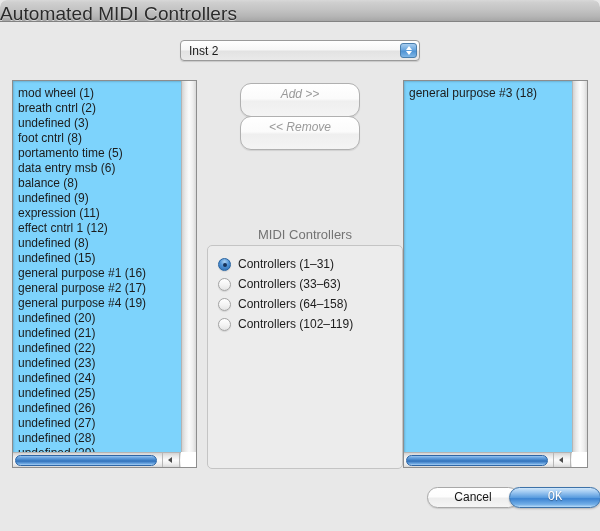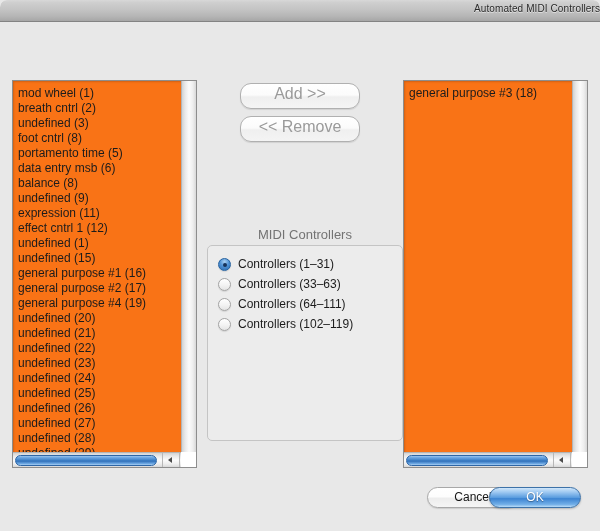--- a/index.html
+++ b/index.html
@@ -34,22 +34,22 @@
     background: linear-gradient(to bottom,
         #d8d8d8 0%, #cfcfcf 12%, #c4c4c4 45%, #b5b5b5 78%, #a6a6a6 100%);
     border-bottom: 1px solid #838383;
     border-radius: 7px 7px 0 0;
     box-sizing: border-box;
   }
   .titlebar-title {
     position: absolute;
     left: 0; right: 0;
     top: 3px;
-    text-align: right;
-    font-size: 10px;
+    text-align: left;
+    font-size: 19px;
     color: #2a2a2a;
     text-shadow: 0 1px 0 rgba(255,255,255,0.55);
     letter-spacing: 0.1px;
   }
 
   
   .content {
     position: absolute;
     left: 0; top: 23px;
     width: 600px;
@@ -100,21 +100,21 @@
   .popup-arrows::after {
     bottom: 2px;
     border-top: 4px solid #ffffff;
   }
 
   
   .listbox {
     position: absolute;
     box-sizing: border-box;
     border: 1px solid #8d8d8d;
-    background: #f97316;
+    background: #7dd3fc;
     box-shadow: inset 1px 1px 2px rgba(0,0,0,0.16);
   }
   .listbox-left  { left: 12px;  top: 57px; width: 185px; height: 388px; }
   .listbox-right { left: 403px; top: 57px; width: 185px; height: 388px; padding-left: 11px; }
 
   .list-items {
     position: absolute;
     left: 0; top: 0; right: 16px; bottom: 0;
     overflow: hidden;
     padding: 5px 0 0 5px;
@@ -191,48 +191,49 @@
     position: absolute;
     right: 0; bottom: 0;
     width: 15px; height: 15px;
     background: #ffffff;
   }
 
   
   .xfer-btn {
     position: absolute;
     left: 240px;
-    width: 120px; height: 26px;
+    width: 120px; height: 34px;
     box-sizing: border-box;
     border: 1px solid #b0b0b0;
     border-radius: 11px;
     background: linear-gradient(to bottom, #ffffff 0%, #fbfbfb 46%, #efefef 54%, #f4f4f4 100%);
     box-shadow: 0 1px 1px rgba(0,0,0,0.10);
-    font-size: 16px;
+    font-size: 12px;
     color: #9a9a9a;
     text-align: center;
     line-height: 20px;
     cursor: default;
+    font-style: italic;
   }
   .xfer-add    { top: 60px; }
   .xfer-remove { top: 93px; }
 
   
   .group-title {
     position: absolute;
     left: 207px; top: 204px;
     width: 196px;
     text-align: center;
     font-size: 13px;
     color: #737373;
   }
   .groupbox {
     position: absolute;
     left: 207px; top: 222px;
-    width: 196px; height: 196px;
+    width: 196px; height: 224px;
     box-sizing: border-box;
     border: 1px solid #c4c4c4;
     border-radius: 5px;
     background: #ececec;
   }
   .radio-row {
     position: absolute;
     left: 10px;
     height: 18px;
     cursor: default;
@@ -287,54 +288,59 @@
   }
   .btn-cancel {
     left: 383px;
     border: 1px solid #a8a8a8;
     background: linear-gradient(to bottom, #ffffff 0%, #fdfdfd 46%, #ededed 54%, #f5f5f5 100%);
     color: #151515;
     box-shadow: 0 1px 1px rgba(0,0,0,0.12);
     margin-left: 44px;
   }
   .btn-ok {
-    left: 489px;
+    left: 509px;
     border: 1px solid #3d72a8;
     background: linear-gradient(to bottom,
        #cfe6fa 0%, #9ec8f1 22%, #5b9ddf 50%, #3d84d2 56%, #71aee7 86%, #b9dcf8 100%);
     color: #ffffff;
     text-shadow: 0 1px 1px rgba(0,0,0,0.35);
     box-shadow: 0 1px 2px rgba(0,0,0,0.22);
+    font-family: Liberation Mono, monospace;
   }
 </style>
 </head>
 <body>
 
 <div class="window">
 
   <div class="titlebar">
     <div class="titlebar-title">Automated MIDI Controllers</div>
   </div>
 
   <div class="content">
 
+    <div class="popup">
+      <span class="popup-label">Inst 2</span>
+      <span class="popup-arrows"></span>
+    </div>
 
     <div class="listbox listbox-left">
       <div class="list-items">
           <div class="list-item">mod wheel (1)</div>
           <div class="list-item">breath cntrl (2)</div>
           <div class="list-item">undefined (3)</div>
           <div class="list-item">foot cntrl (8)</div>
           <div class="list-item">portamento time (5)</div>
           <div class="list-item">data entry msb (6)</div>
           <div class="list-item">balance (8)</div>
           <div class="list-item">undefined (9)</div>
           <div class="list-item">expression (11)</div>
           <div class="list-item">effect cntrl 1 (12)</div>
-          <div class="list-item">undefined (1)</div>
+          <div class="list-item">undefined (8)</div>
           <div class="list-item">undefined (15)</div>
           <div class="list-item">general purpose #1 (16)</div>
           <div class="list-item">general purpose #2 (17)</div>
           <div class="list-item">general purpose #4 (19)</div>
           <div class="list-item">undefined (20)</div>
           <div class="list-item">undefined (21)</div>
           <div class="list-item">undefined (22)</div>
           <div class="list-item">undefined (23)</div>
           <div class="list-item">undefined (24)</div>
           <div class="list-item">undefined (25)</div>
@@ -364,21 +370,21 @@
       <div class="radio-row">
         <span class="radio-dot on"></span>
         <span class="radio-label">Controllers (1–31)</span>
       </div>
       <div class="radio-row">
         <span class="radio-dot"></span>
         <span class="radio-label">Controllers (33–63)</span>
       </div>
       <div class="radio-row">
         <span class="radio-dot"></span>
-        <span class="radio-label">Controllers (64–111)</span>
+        <span class="radio-label">Controllers (64–158)</span>
       </div>
       <div class="radio-row">
         <span class="radio-dot"></span>
         <span class="radio-label">Controllers (102–119)</span>
       </div>
     </div>
 
     <div class="listbox listbox-right">
       <div class="list-items">
           <div class="list-item">general purpose #3 (18)</div>

